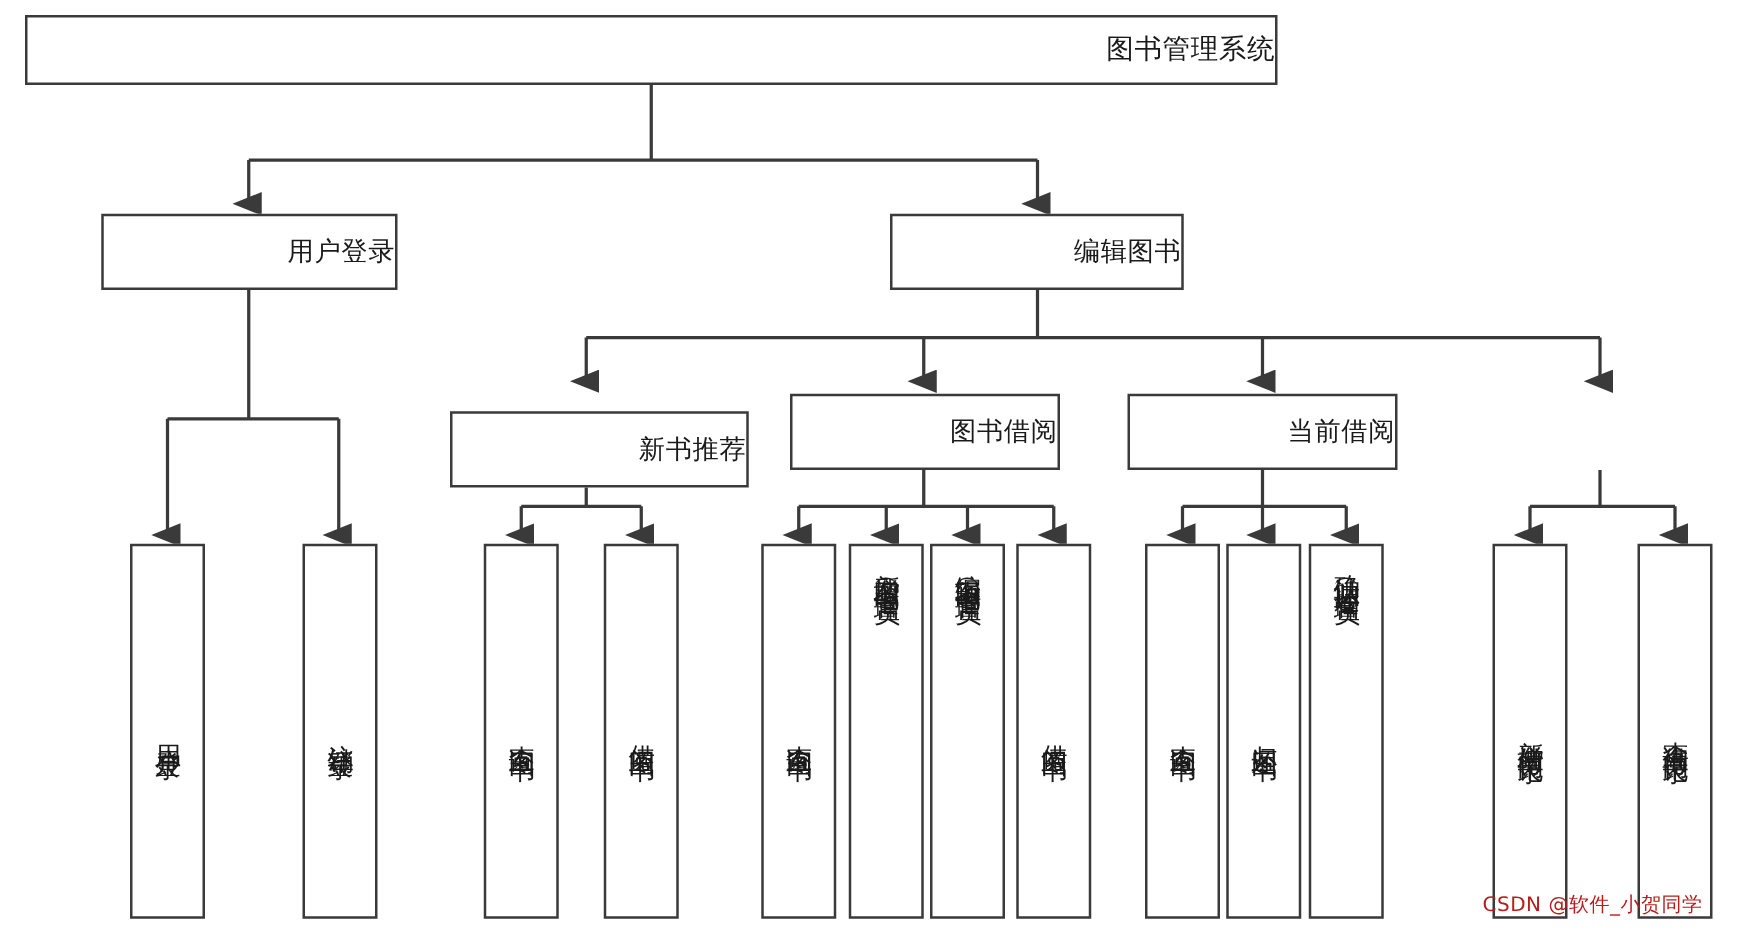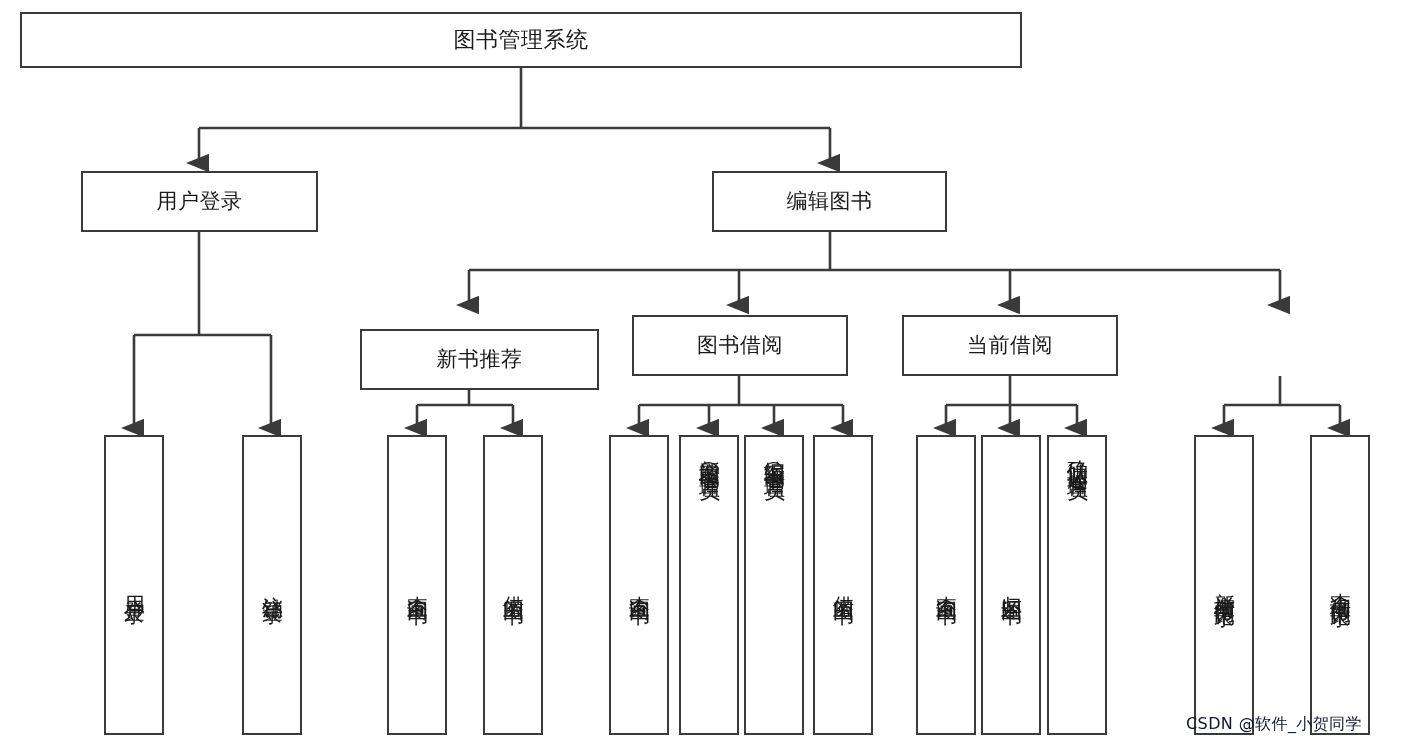--- a/index.html
+++ b/index.html
@@ -21,21 +21,21 @@
     width: 1405px; height: 747px;
     pointer-events: none;
   }
   .node {
     position: absolute;
     box-sizing: border-box;
     border: 2.5px solid #3a3a3a;
     background: #ffffff;
     display: flex;
     align-items: center;
-    justify-content: center;
+    justify-content: flex-end;
     color: #1a1a1a;
   }
   .node .label {
     display: block;
     text-align: center;
     line-height: 1.12;
     white-space: nowrap;
   }
   
   .node.horiz .label {
@@ -58,21 +58,21 @@
     letter-spacing: 3px;
     white-space: nowrap;
   }
   
   .node.vert.centered { align-items: center; padding-top: 0; }
 
   #watermark {
     position: absolute;
     left: 1186px; top: 714px;
     font-size: 16px;
-    color: #0f172a;
+    color: #b91c1c;
     white-space: nowrap;
     letter-spacing: 0.4px;
   }
 </style>
 </head>
 <body>
 
 <div id="canvas">
 
   <svg id="edges" viewBox="0 0 1405 747" xmlns="http://www.w3.org/2000/svg">

